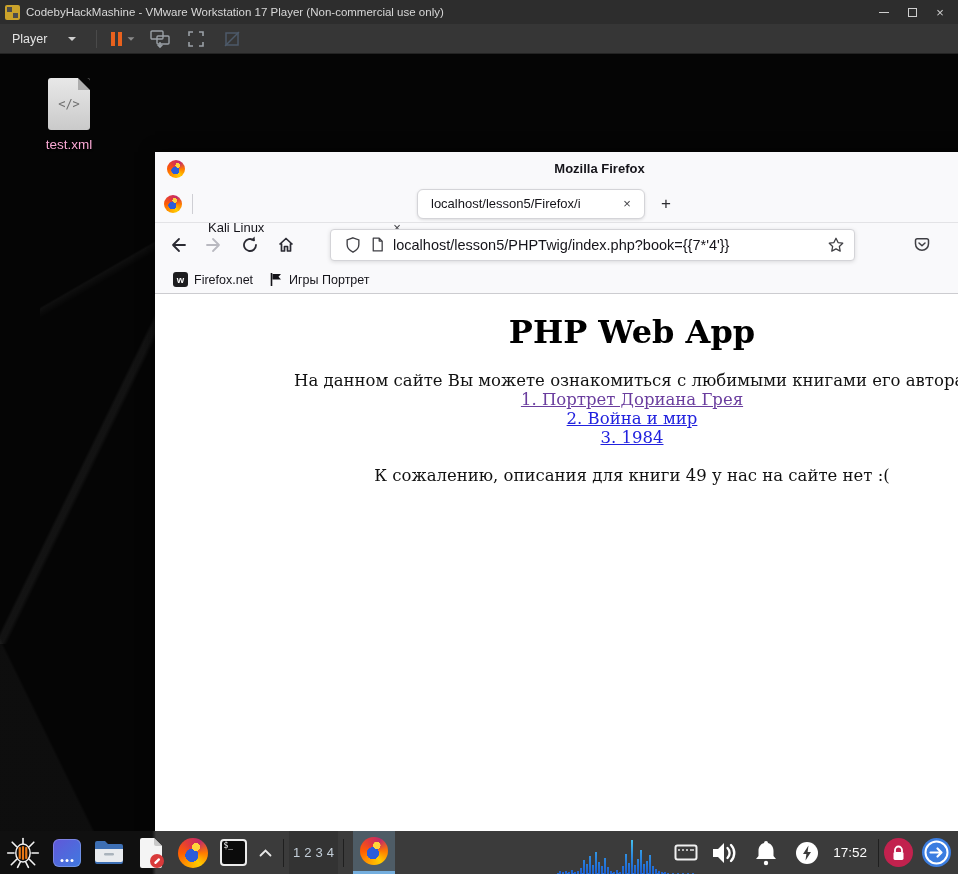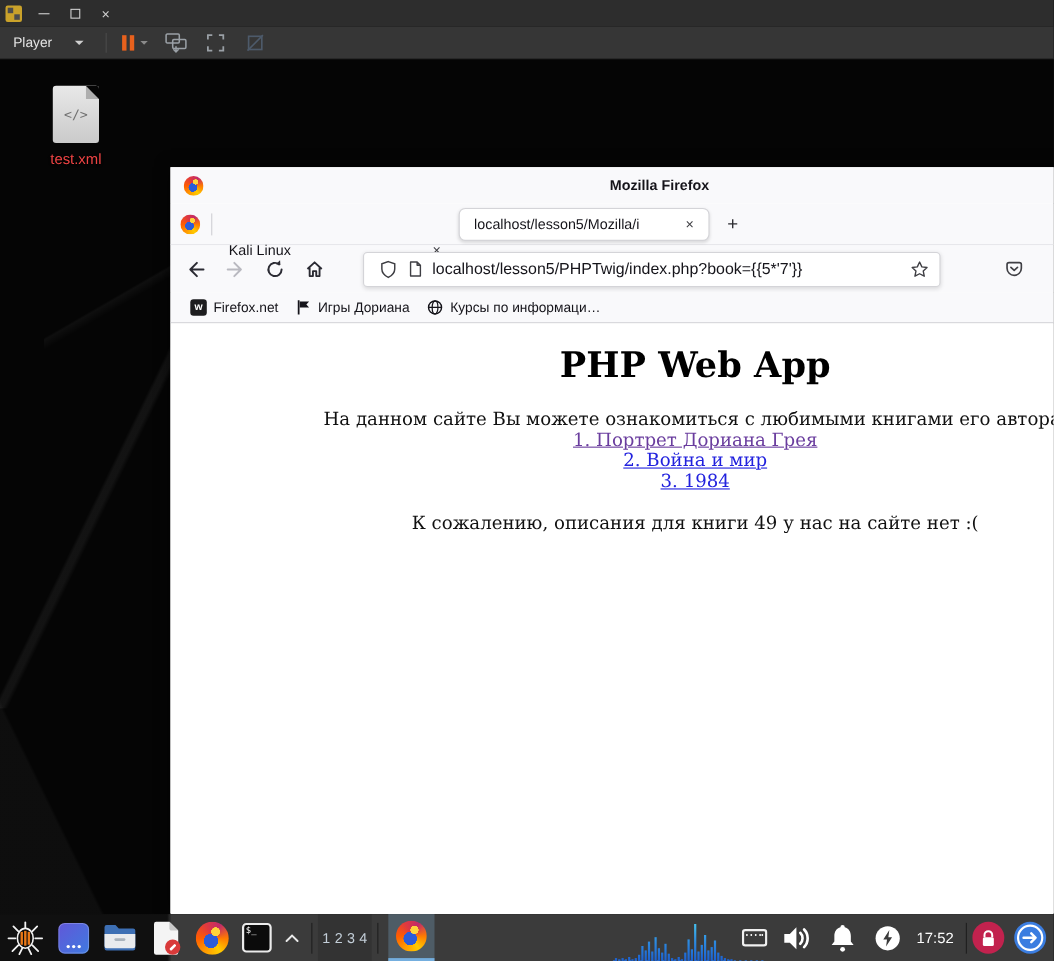--- a/index.html
+++ b/index.html
@@ -35,21 +35,21 @@
     background:linear-gradient(116deg, transparent 46%, rgba(255,255,255,.055) 47%, rgba(255,255,255,.055) 48.6%, transparent 50%); }
   .wall2 { position:absolute; left:0; top:470px; width:160px; height:310px;
     background:linear-gradient(64deg, rgba(255,255,255,.035) 0 30%, transparent 31%); clip-path:polygon(0 100%, 0 20%, 100% 100%); }
   .wall3 { position:absolute; left:40px; top:120px; width:120px; height:160px;
     background:linear-gradient(150deg, transparent 58%, rgba(255,255,255,.04) 59%, transparent 63%); }
 
   .desk-icon { position:absolute; left:24px; top:24px; width:90px; text-align:center; }
   .desk-sheet { width:42px; height:52px; margin:0 auto; background:linear-gradient(180deg,#e8e8e8,#cacaca); border-radius:3px; position:relative; display:flex; align-items:center; justify-content:center; }
   .desk-sheet:before { content:""; position:absolute; right:0; top:0; border-style:solid; border-width:0 12px 12px 0; border-color:#050505 #050505 #aeaeae #aeaeae; border-top-right-radius:3px; }
   .desk-sheet span { font-family:"DejaVu Sans Mono", monospace; font-size:12px; color:#707070; }
-  .desk-label { margin-top:7px; color:#ef4444; font-size:13.5px; text-shadow:0 1px 2px #000; }
+  .desk-label { margin-top:7px; color:#f9a8d4; font-size:13.5px; text-shadow:0 1px 2px #000; }
 
   
   .fx-window { position:absolute; left:155px; top:98px; width:954px; height:679px; background:#fff; box-shadow:0 0 14px rgba(0,0,0,.65); }
   .fx-titlebar { height:33px; background:#f9f9fb; position:relative; display:flex; align-items:center; }
   .ff-logo { border-radius:50%; flex:none;
     background:
       radial-gradient(circle at 60% 30%, #ffd43b 0 14%, transparent 15%),
       radial-gradient(circle at 46% 58%, #2b5cd9 0 27%, transparent 28%),
       conic-gradient(from 210deg, #ff9a00, #ff5d00, #e23b3b, #c22a6a, #ff7a00, #ffcb00, #ff9a00);
   }
@@ -108,20 +108,21 @@
   .lock-btn { background:#c2224e; margin-right:9px; }
   .logout-btn { background:#3b7de0; margin-right:7px; }
 </style>
 </head>
 <body>
 
 <div class="screen">
 
   <div class="vm-titlebar">
     <span class="vm-app-icon"></span>
+    <span class="vm-title">CodebyHackMashine - VMware Workstation 17 Player (Non-commercial use only)</span>
     <span class="vm-winbtns">
       <span class="vm-winbtn">
           <span class="glyph-min"></span>
         </span>
       <span class="vm-winbtn">
           <span class="glyph-max"></span>
         </span>
       <span class="vm-winbtn">×</span>
     </span>
   </div>
@@ -180,21 +181,21 @@
       </div>
 
       <div class="fx-tabbar">
         <span class="ff-logo"></span>
         <span class="tab-vsep"></span>
         <div class="tab inactive">
           <span class="tab-label">Kali Linux</span>
           <span class="tab-close">×</span>
         </div>
         <div class="tab active">
-          <span class="tab-label">localhost/lesson5/Mozilla/i</span>
+          <span class="tab-label">localhost/lesson5/Firefox/i</span>
           <span class="tab-close">×</span>
         </div>
         <span class="newtab-btn">+</span>
       </div>
 
       <div class="fx-navbar">
         <span class="nav-btn">
           <svg width="20" height="20" viewBox="0 0 20 20">
             <path d="M11 4 L5 10 L11 16 M5 10 H17" fill="none" stroke="#2b2b33" stroke-width="1.8" stroke-linecap="round" stroke-linejoin="round"></path>
           </svg>
@@ -220,21 +221,21 @@
           <span class="u-icon">
             <svg width="18" height="18" viewBox="0 0 20 20">
               <path d="M10 2 L16.5 4.3 V9.5 C16.5 13.8 13.6 16.2 10 18 C6.4 16.2 3.5 13.8 3.5 9.5 V4.3 Z" fill="none" stroke="#3f3f44" stroke-width="1.5"></path>
             </svg>
           </span>
           <span class="u-icon">
             <svg width="17" height="17" viewBox="0 0 20 20">
               <path d="M5 2.5 H12 L15.5 6 V17.5 H5 Z M12 2.5 V6 H15.5" fill="none" stroke="#3f3f44" stroke-width="1.5" stroke-linejoin="round"></path>
             </svg>
           </span>
-          <span class="url-text">localhost/lesson5/PHPTwig/index.php?book={{5*'7'}}</span>
+          <span class="url-text">localhost/lesson5/PHPTwig/index.php?book={{7*'4'}}</span>
           <span class="u-icon">
             <svg width="18" height="18" viewBox="0 0 20 20">
               <path d="M10 2.5 L12.3 7.3 L17.5 8 L13.7 11.6 L14.7 16.8 L10 14.3 L5.3 16.8 L6.3 11.6 L2.5 8 L7.7 7.3 Z" fill="none" stroke="#3f3f44" stroke-width="1.4" stroke-linejoin="round"></path>
             </svg>
           </span>
         </div>
 
         <span class="pocket-btn">
           <svg width="20" height="20" viewBox="0 0 20 20">
             <path d="M3.5 5.5 a1.8 1.8 0 0 1 1.8-1.8 h9.4 a1.8 1.8 0 0 1 1.8 1.8 v3.3 a6.5 6.5 0 0 1 -13 0 Z" fill="none" stroke="#3f3f44" stroke-width="1.5"></path>
@@ -246,29 +247,21 @@
       <div class="fx-bookmarks">
         <span class="bm-item">
           <span class="bm-fav">w</span>
           <span>Firefox.net</span>
         </span>
         <span class="bm-item">
           <svg width="14" height="15" viewBox="0 0 14 15">
             <path d="M2.5 1 V14" stroke="#15141a" stroke-width="1.6"></path>
             <path d="M3.5 2 H12 L9.5 4.8 L12 7.6 H3.5 Z" fill="#15141a"></path>
           </svg>
-          <span>Игры Дориана</span>
-        </span>
-        <span class="bm-item">
-          <svg width="15" height="15" viewBox="0 0 16 16">
-            <circle cx="8" cy="8" r="6.3" fill="none" stroke="#15141a" stroke-width="1.4"></circle>
-            <ellipse cx="8" cy="8" rx="2.8" ry="6.3" fill="none" stroke="#15141a" stroke-width="1.2"></ellipse>
-            <path d="M1.7 8 H14.3" stroke="#15141a" stroke-width="1.2"></path>
-          </svg>
-          <span>Курсы по информаци…</span>
+          <span>Игры Портрет</span>
         </span>
       </div>
 
       <div class="fx-content">
         <h1>PHP Web App</h1>
         <div class="page-line">На данном сайте Вы можете ознакомиться с любимыми книгами его автора:</div>
         <div class="page-links">
           <a href="#" style="color:#6a3d9e;">1. Портрет Дориана Грея</a>
           <a href="#" style="color:#2121de;">2. Война и мир</a>
           <a href="#" style="color:#2121de;">3. 1984</a>

